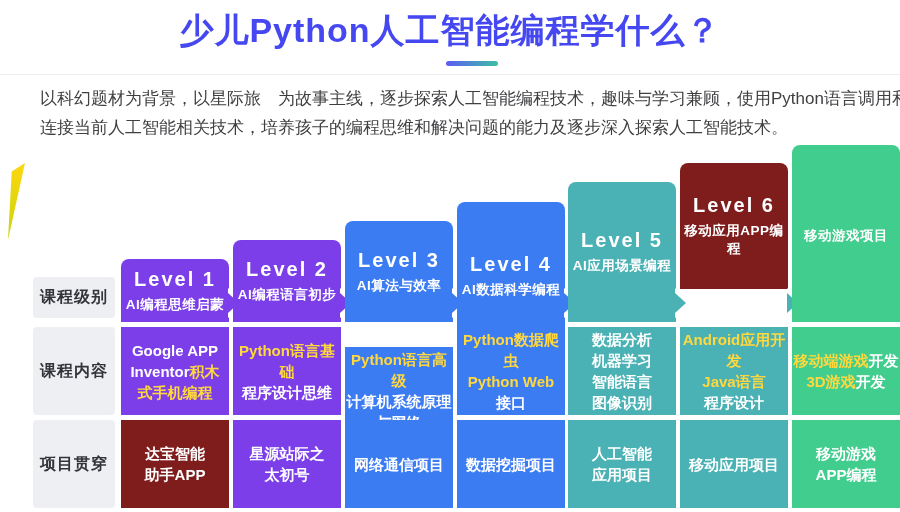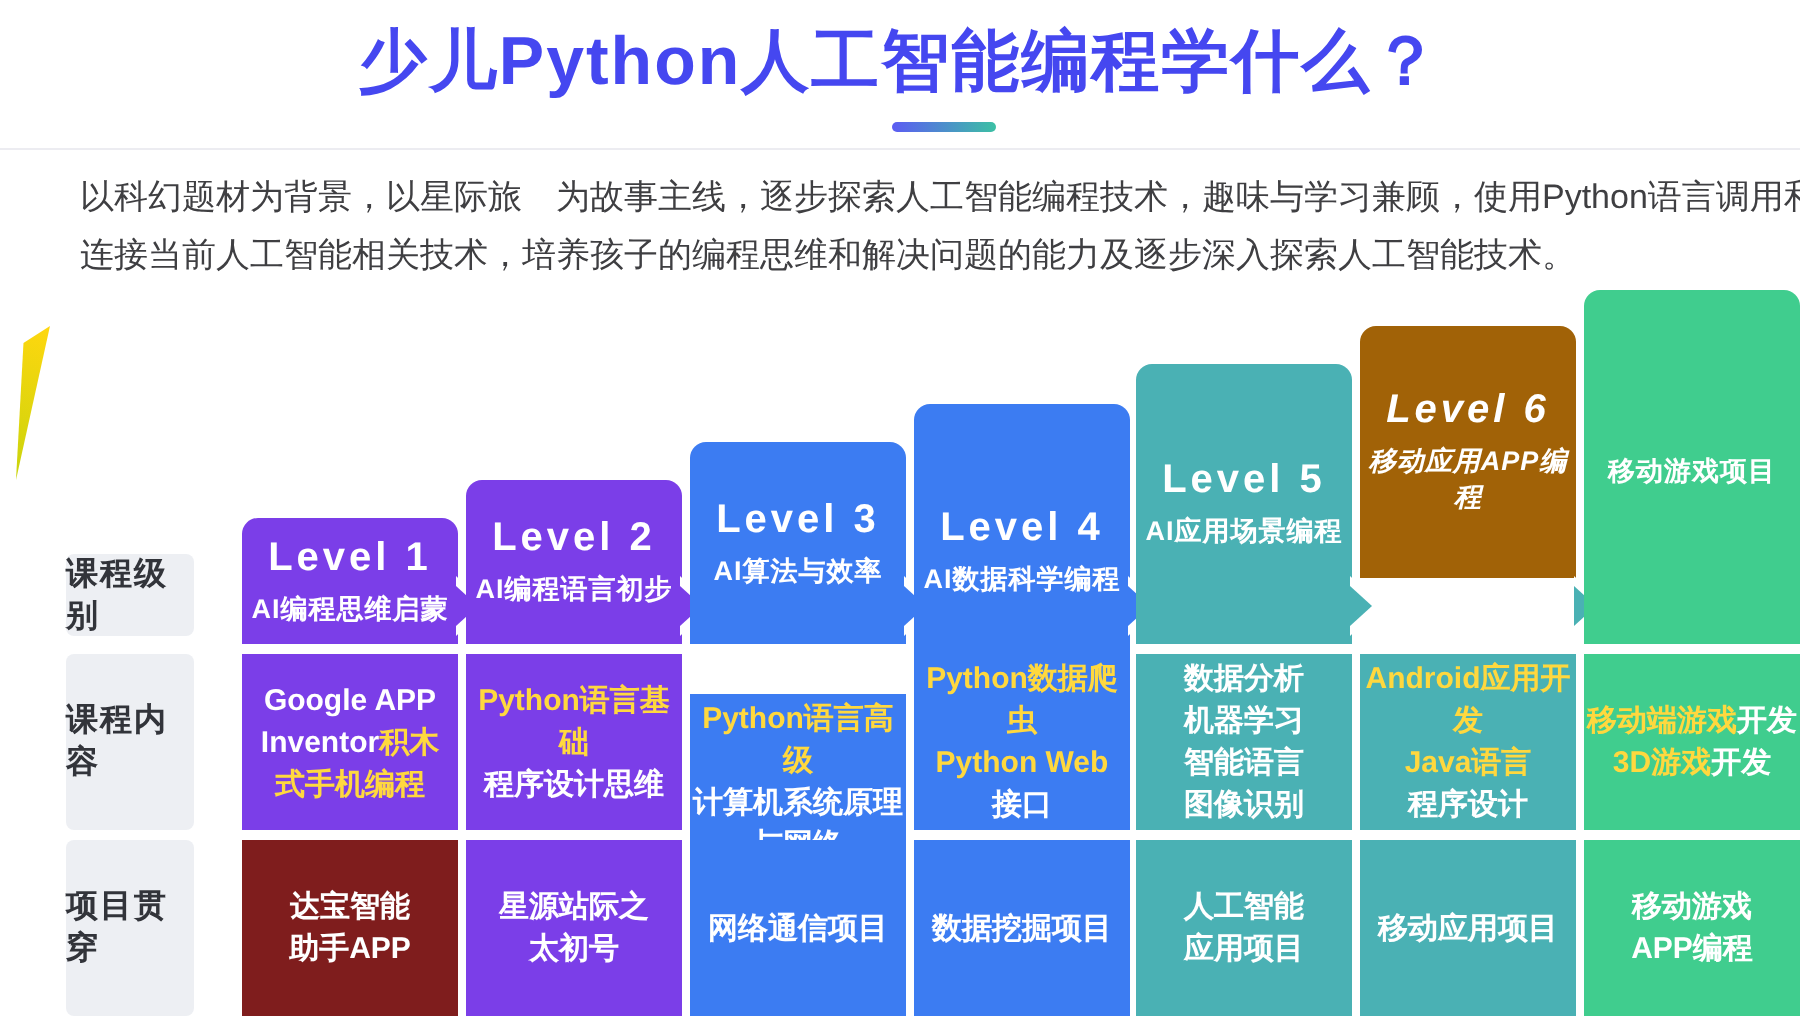--- a/index.html
+++ b/index.html
@@ -17,21 +17,21 @@
   }
   .top-rule{position:absolute;left:0;top:74px;width:900px;height:1px;background:#ececf1;}
   .intro{position:absolute;left:40px;top:84px;width:860px;color:#3f3f42;font-size:17px;}
   .intro .iline{white-space:nowrap;line-height:29px;}
   .wedge{
     position:absolute;left:8px;top:163px;width:17px;height:77px;
     background:linear-gradient(200deg,var(--wedge-from,#ffd70f),var(--wedge-to,#c9d40c));
     clip-path:polygon(100% 0%,22% 11%,0% 100%);
   }
   .row-label{
-    position:absolute;left:33px;width:64px;background:var(--label-bg,#edeff3);
+    position:absolute;left:33px;width:82px;background:var(--label-bg,#edeff3);
     color:var(--label-text,#32343a);font-size:16px;font-weight:bold;border-radius:4px;
     display:flex;align-items:center;justify-content:center;letter-spacing:1px;
   }
   .hdr{
     position:absolute;width:108px;border-radius:8px 8px 0 0;color:#fff;
     display:flex;flex-direction:column;align-items:center;justify-content:center;text-align:center;
   }
   .hdr-title{font-size:20px;font-weight:bold;letter-spacing:2px;}
   .hdr-sub{font-size:13.5px;font-weight:bold;margin-top:5px;letter-spacing:0.5px;}
   .cell{
@@ -144,21 +144,21 @@
         <div class="line"><span class="w">数据分析</span></div>
         <div class="line"><span class="w">机器学习</span></div>
         <div class="line"><span class="w">智能语言</span></div>
         <div class="line"><span class="w">图像识别</span></div>
       </div>
     <div class="cell project" style="left: 568px; top: 420px; height: 88px; background: rgb(74, 177, 180);">
         <div class="line w">人工智能</div>
         <div class="line w">应用项目</div>
       </div>
 
-    <div class="hdr" style="left: 680px; top: 163px; height: 126px; background: #a16207; font-style: italic;">
+    <div class="hdr" style="left: 680px; top: 163px; height: 126px; background: #7f1d1d;">
       <div class="hdr-title">Level 6</div>
       <div class="hdr-sub">移动应用APP编程</div>
     </div>
     <svg class="chev" viewBox="0 0 20 34" style="left: 787px; top: 286px;">
       <polygon points="0,2 16,17 0,32" fill="#ffffff"></polygon>
       <polygon class="chev-fg" points="0,7 11,17 0,27" fill="#4ab1b4"></polygon>
     </svg>
     <div class="cell content" style="left: 680px; top: 327px; height: 88px; background: rgb(74, 177, 180);">
         <div class="line"><span class="y">Android应用开发</span></div>
         <div class="line"><span class="y">Java语言</span></div>

